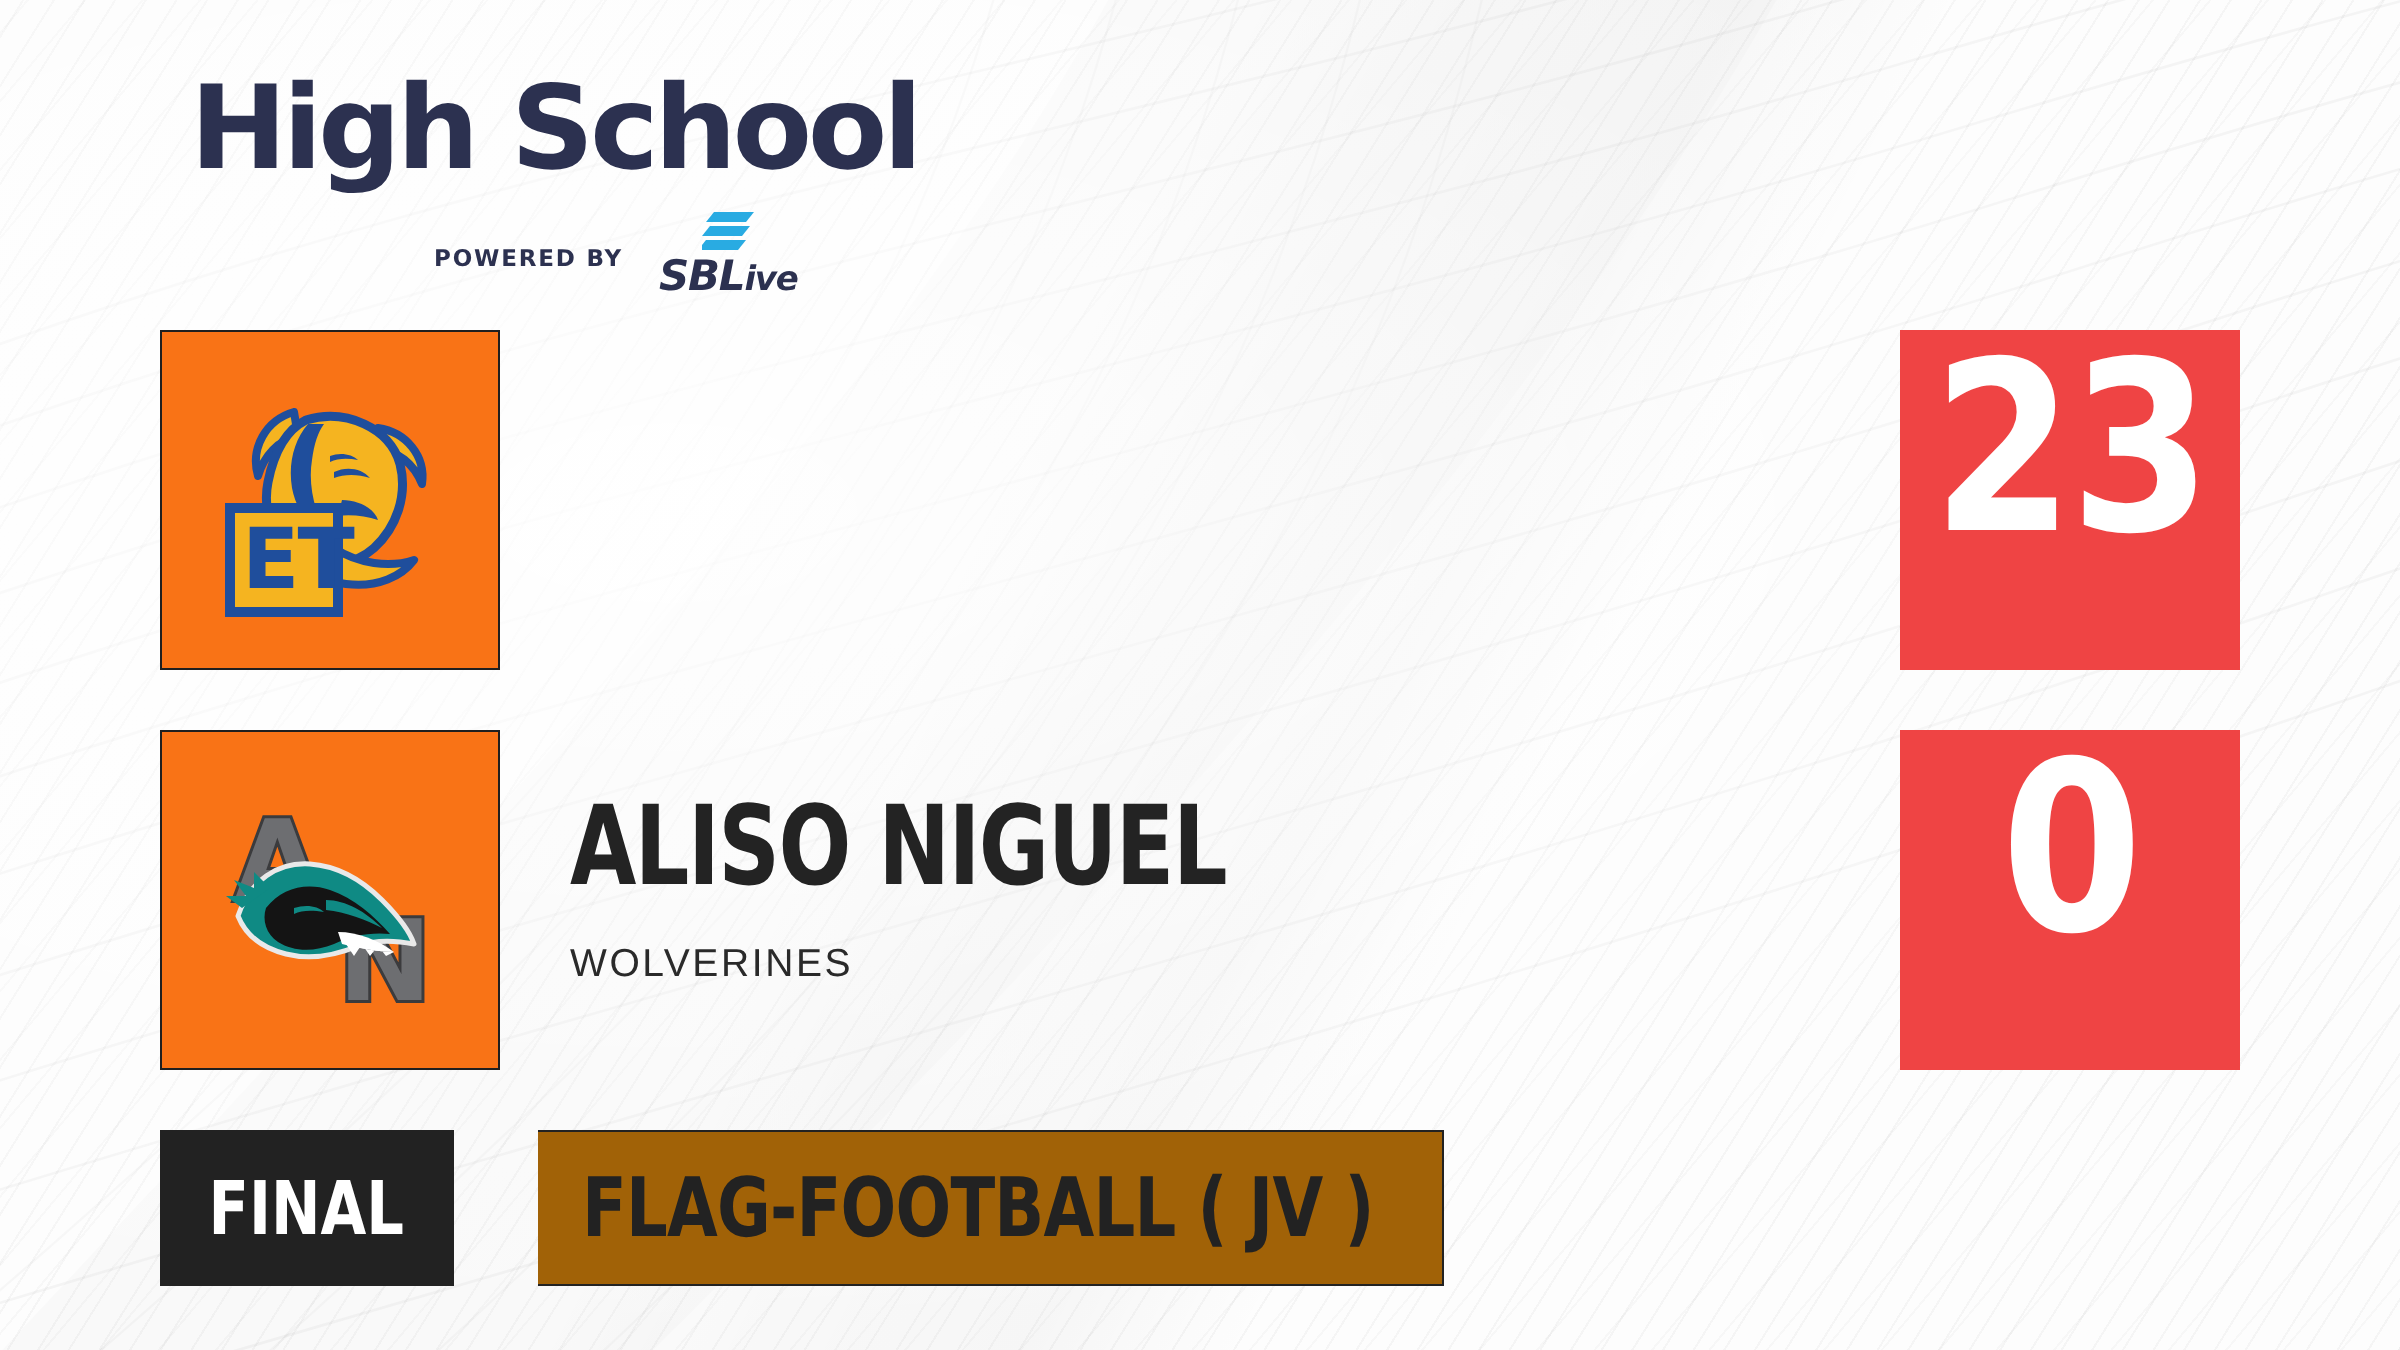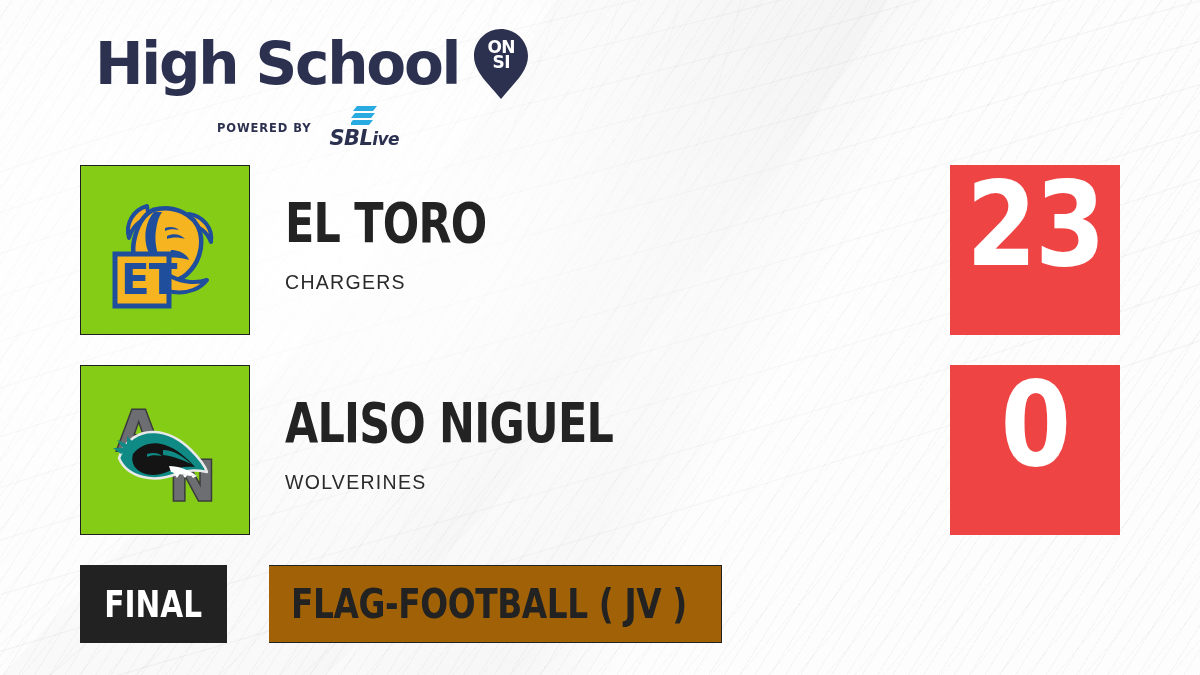--- a/index.html
+++ b/index.html
@@ -128,21 +128,21 @@
     width:1040px;
     height:170px;
   }
   .team-row.row1 { top:165px; }
   .team-row.row2 { top:365px; }
 
   .logo-box {
     position:absolute;
     left:0; top:0;
     width:170px; height:170px;
-    background:#84cc16;
+    background:#f97316;
     border:1.6px solid #1f1f1f;
     display:flex; align-items:center; justify-content:center;
   }
   .logo-box svg { display:block; }
 
   .team-text {
     position:absolute;
     left:205px; top:30px;
     width:640px;
   }
@@ -262,29 +262,20 @@
       </g>
     </svg>
   </div>
 
   <div class="bg-layer bg-wedge"></div>
   <div class="bg-layer bg-vignette"></div>
 
   <div class="brand">
     <div class="brand-row">
       <div class="brand-title">High School</div>
-      <div class="pin">
-        <svg width="56" height="72" viewBox="0 0 56 72" xmlns="http://www.w3.org/2000/svg" aria-hidden="true">
-          <path d="M28 1 C 13.1 1 1 13.1 1 28 C 1 44 16 56 28 71 C 40 56 55 44 55 28 C 55 13.1 42.9 1 28 1 Z" fill="#2c3150"></path>
-        </svg>
-        <div class="pin-text">
-          <span>ON</span>
-          <span>SI</span>
-        </div>
-      </div>
     </div>
 
     <div class="powered">
       <div class="powered-label">POWERED BY</div>
       <div class="sblive">
         <svg class="sblive-mark" width="26" height="19" viewBox="0 0 26 19" xmlns="http://www.w3.org/2000/svg" aria-hidden="true">
           <path d="M6 0 L26 0 L22 5 L2 5 Z" fill="#29abe2"></path>
           <path d="M4 7 L24 7 L20 12 L0 12 Z" fill="#29abe2"></path>
           <path d="M2 14 L22 14 L18 19 L-2 19 Z" fill="#29abe2"></path>
         </svg>
@@ -315,24 +306,20 @@
 
         <path d="M62 40 C 67 38, 73 39, 76 42 C 71 41, 66 41, 62 43 Z" fill="#1f4e9c"></path>
 
         <g>
           <path d="M12 66 L66 66 L66 118 L12 118 Z" fill="#f5b420" stroke="#1f4e9c" stroke-width="5"></path>
           <text x="18" y="106" font-family="DejaVu Sans, sans-serif" font-size="42" font-weight="700" fill="#1f4e9c" letter-spacing="-1">ET</text>
         </g>
       </svg>
     </div>
 
-    <div class="team-text">
-      <div class="team-name">EL TORO</div>
-      <div class="team-mascot">CHARGERS</div>
-    </div>
 
     <div class="score-box">
       <div class="score-val">23</div>
     </div>
   </div>
 
   <div class="team-row row2">
 
     <div class="logo-box">
       <svg width="125" height="125" viewBox="0 0 125 125" xmlns="http://www.w3.org/2000/svg" aria-hidden="true">

